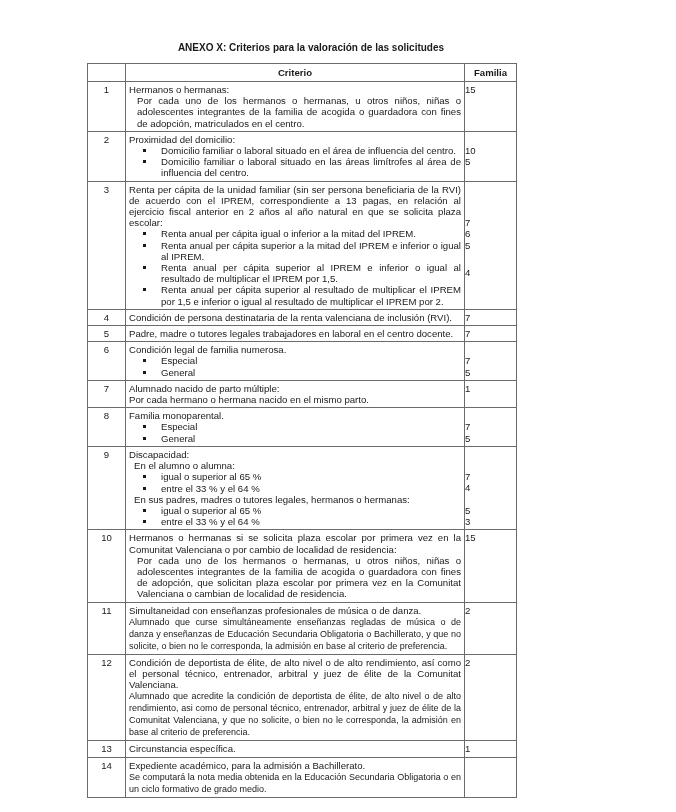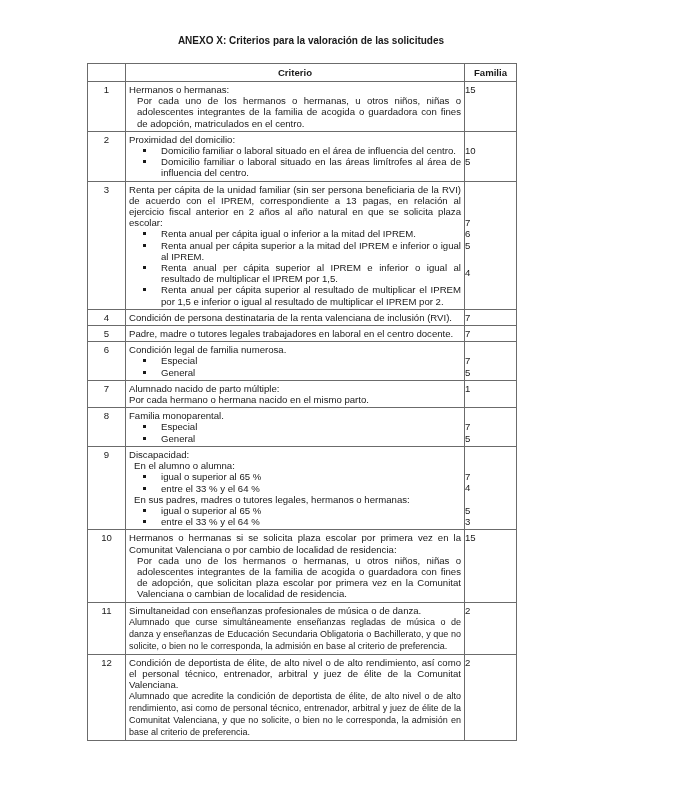--- a/index.html
+++ b/index.html
@@ -1,18 +1,18 @@
 <!DOCTYPE html>
 <html><head>
 <meta charset="utf-8">
 <style>
   html, body { margin: 0; padding: 0; background: #ffffff; }
   body { width: 676px; height: 812px; position: relative; overflow: hidden;
          font-family: "Liberation Sans", sans-serif; color: #1a1a1a; }
-  .title { position: absolute; left: 0; width: 676px; top: 35px; text-align: center;
+  .title { position: absolute; left: 0; width: 676px; top: 42px; text-align: center;
            font-weight: bold; font-size: 10px; padding-left: 0; }
   .title span { margin-left: -54px; }
   table.crit { position: absolute; left: 87px; top: 63px; width: 430px;
                border-collapse: collapse; font-size: 9.6px; line-height: 11.2px; }
   table.crit td, table.crit th { border: 1px solid #6b6b6b; vertical-align: top; }
   th { font-weight: bold; height: 17px; vertical-align: middle !important; padding: 0; }
   col.c-num { width: 38px; } col.c-pts { width: 52px; }
   td.num { text-align: center; padding: 2px 0 2px 0; }
   td.txt { padding: 2px 3px 2px 3px; text-align: justify; }
   td.pts { text-align: left; padding: 2px 0; vertical-align: middle; }
@@ -183,15 +183,30 @@
 
     <tr>
       <td class="num">12</td>
       <td class="txt">
         <div>Condición de deportista de élite, de alto nivel o de alto rendimiento, así como el personal técnico, entrenador, arbitral y juez de élite de la Comunitat Valenciana.</div>
         <div class="small">Alumnado que acredite la condición de deportista de élite, de alto nivel o de alto rendimiento, asi como de personal técnico, entrenador, arbitral y juez de élite de la Comunitat Valenciana, y que no solicite, o bien no le corresponda, la admisión en base al criterio de preferencia.</div>
       </td>
       <td class="pts">2</td>
     </tr>
 
-
+    <tr>
+      <td class="num">13</td>
+      <td class="txt">
+        <div>Circunstancia específica.</div>
+      </td>
+      <td class="pts">1</td>
+    </tr>
+
+    <tr>
+      <td class="num">14</td>
+      <td class="txt">
+        <div>Expediente académico, para la admisión a Bachillerato.</div>
+        <div class="small">Se computará la nota media obtenida en la Educación Secundaria Obligatoria o en un ciclo formativo de grado medio.</div>
+      </td>
+      <td class="pts"></td>
+    </tr>
   </tbody>
 </table>
 
 </body></html>

